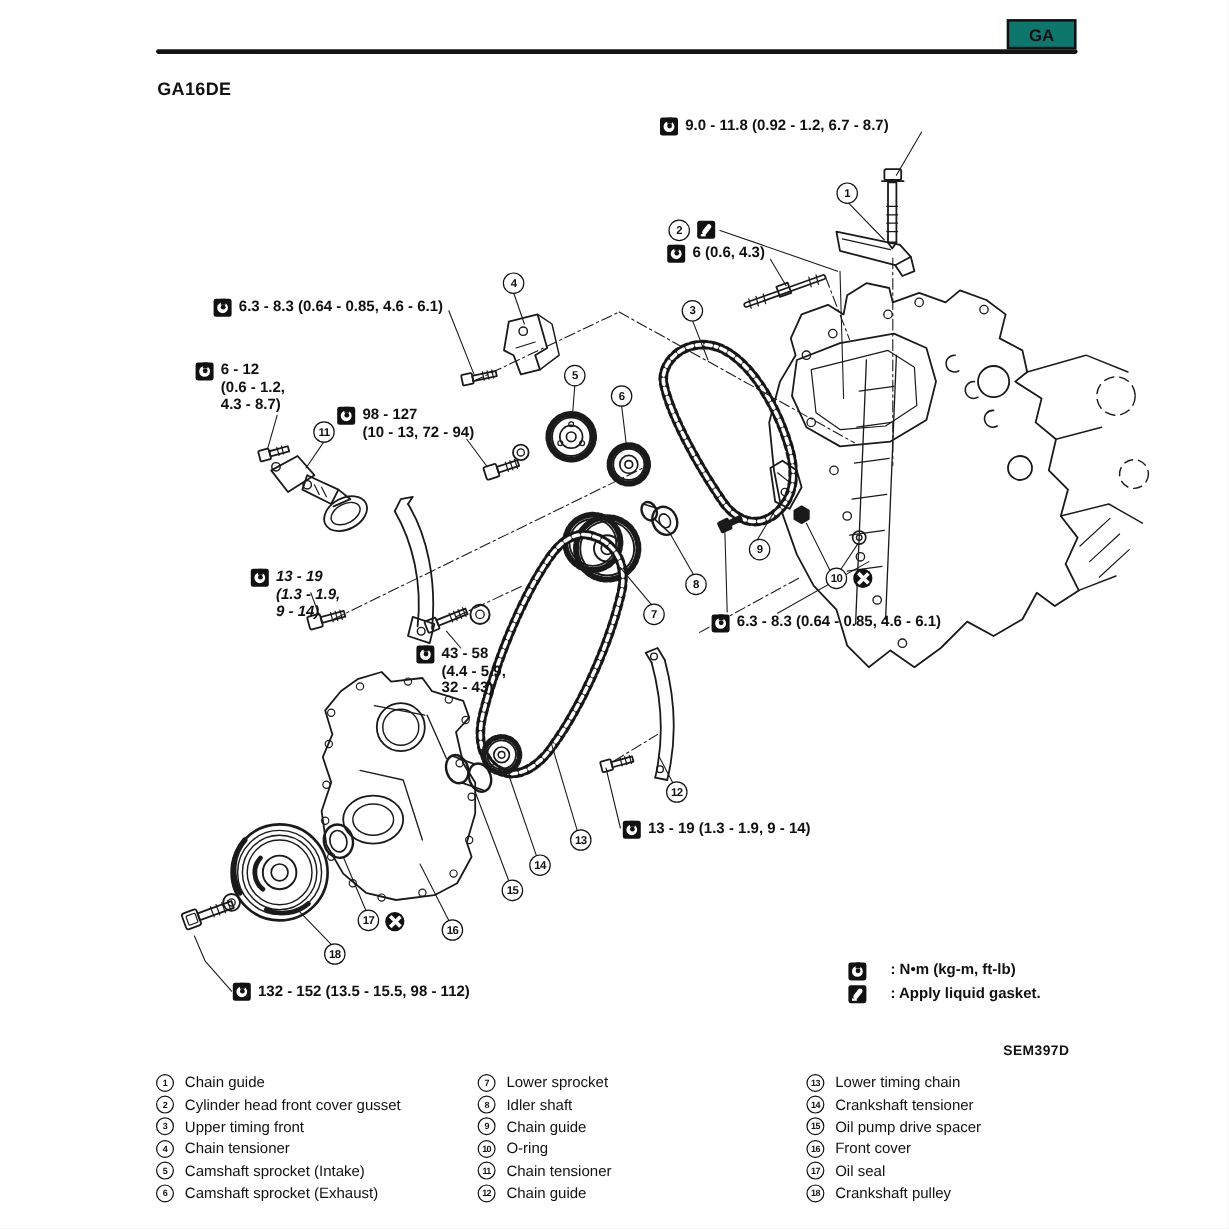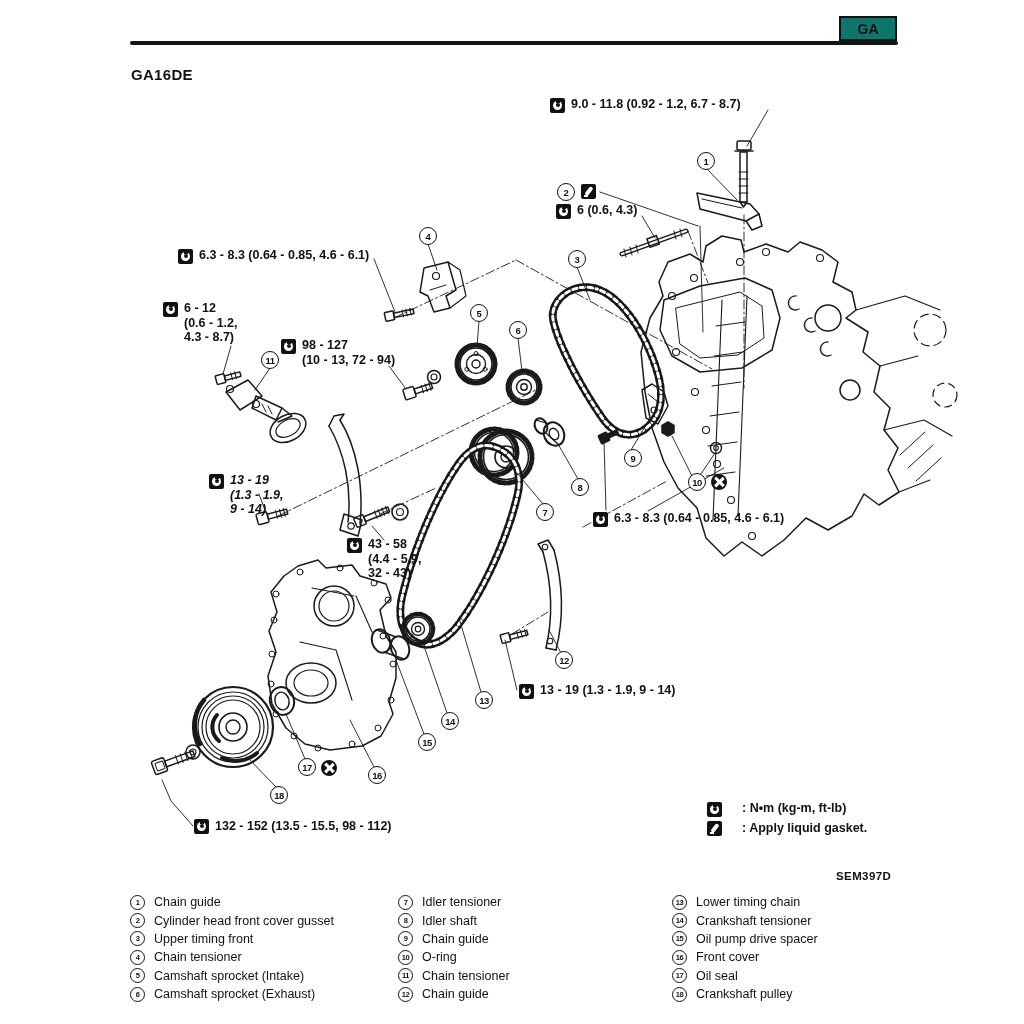--- a/index.html
+++ b/index.html
@@ -380,21 +380,21 @@
         <span>Camshaft sprocket (Intake)</span>
       </div>
       <div class="part-row">
         <span class="pnum">6</span>
         <span>Camshaft sprocket (Exhaust)</span>
       </div>
     </div>
   <div class="parts-col" id="parts-col-2" style="left:398px;">
       <div class="part-row">
         <span class="pnum">7</span>
-        <span>Idler tensioner</span>
+        <span>Lower sprocket</span>
       </div>
       <div class="part-row">
         <span class="pnum">8</span>
         <span>Idler shaft</span>
       </div>
       <div class="part-row">
         <span class="pnum">9</span>
         <span>Chain guide</span>
       </div>
       <div class="part-row">

